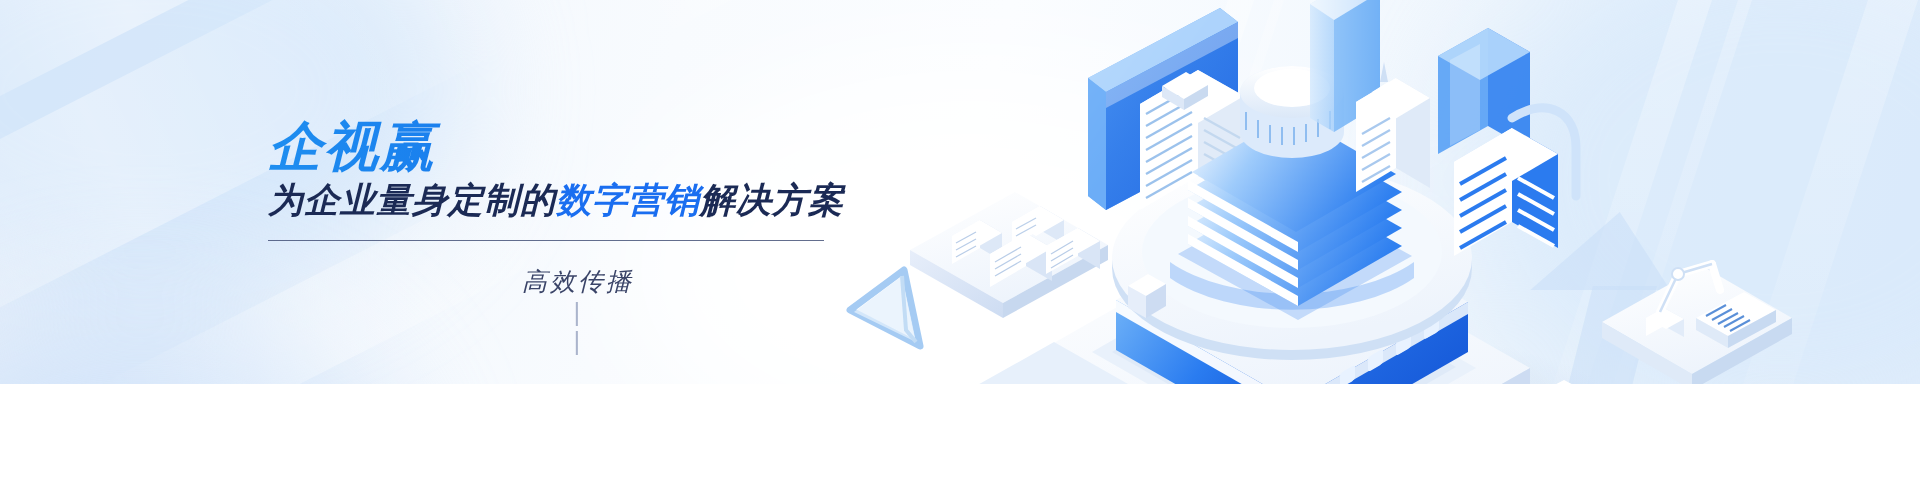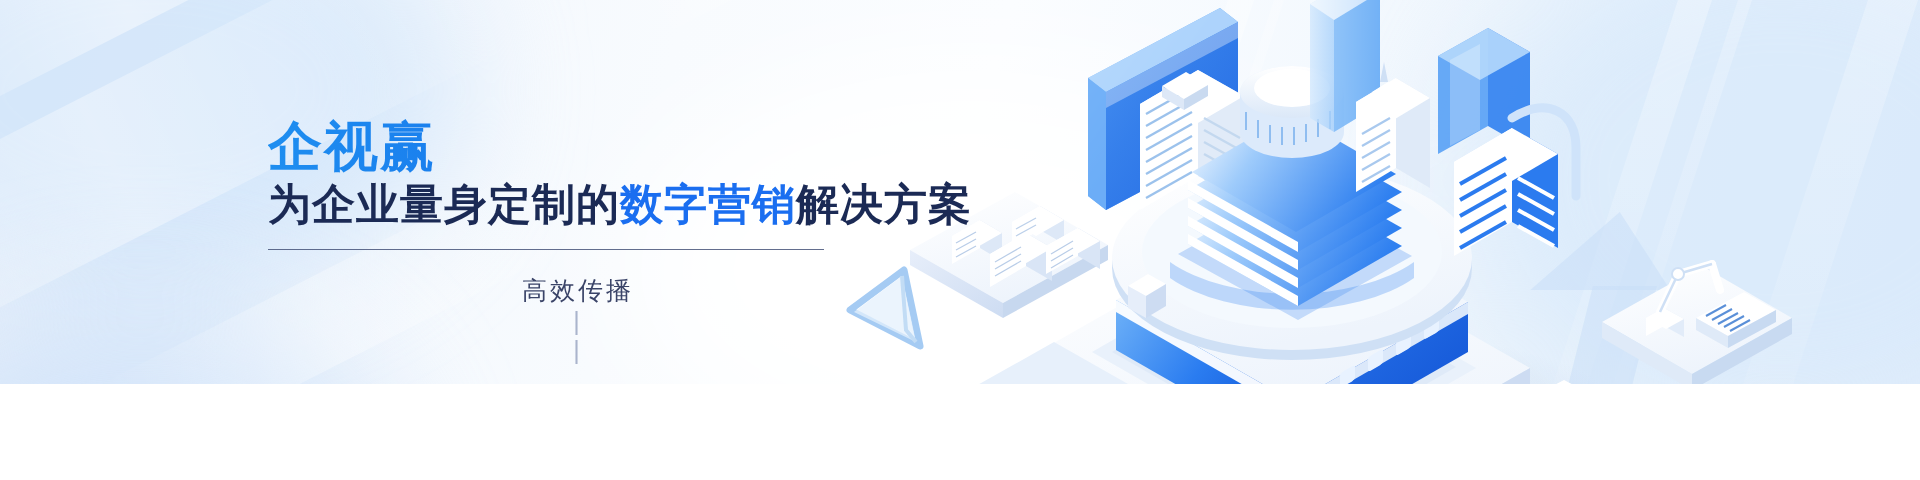--- a/index.html
+++ b/index.html
@@ -17,20 +17,21 @@
     height: 384px;
     overflow: hidden;
     background: linear-gradient(105deg,
         #eaf1fb 0%,
         #f2f7fd 16%,
         #f8fbfe 34%,
         #fbfdff 50%,
         #f4f9fe 66%,
         #eaf3fc 82%,
         #e4eefb 100%);
+    font-style: italic;
   }
 
   
   .bg-layer { position: absolute; inset: 0; overflow: hidden; pointer-events: none; }
 
   .streak {
     position: absolute;
     background: linear-gradient(90deg, rgba(255,255,255,0) 0%, rgba(255,255,255,.85) 45%, rgba(255,255,255,0) 100%);
     transform-origin: left center;
   }
@@ -78,21 +79,21 @@
     letter-spacing: 2px;
     line-height: 1.04;
     background: linear-gradient(92deg, #1e8ef0 0%, #1775ec 48%, #1f5fe0 100%);
     -webkit-background-clip: text;
     background-clip: text;
     color: transparent;
     margin: 0 0 6px 0;
     white-space: nowrap;
   }
   .headline {
-    font-size: 43px;
+    font-size: 35px;
     font-weight: 700;
     letter-spacing: 1px;
     line-height: 1.12;
     color: #1b2a55;
     margin: 0;
     white-space: nowrap;
   }
   .headline .hl { color: #1a6ef0; }
   .divider {
     width: 556px;

